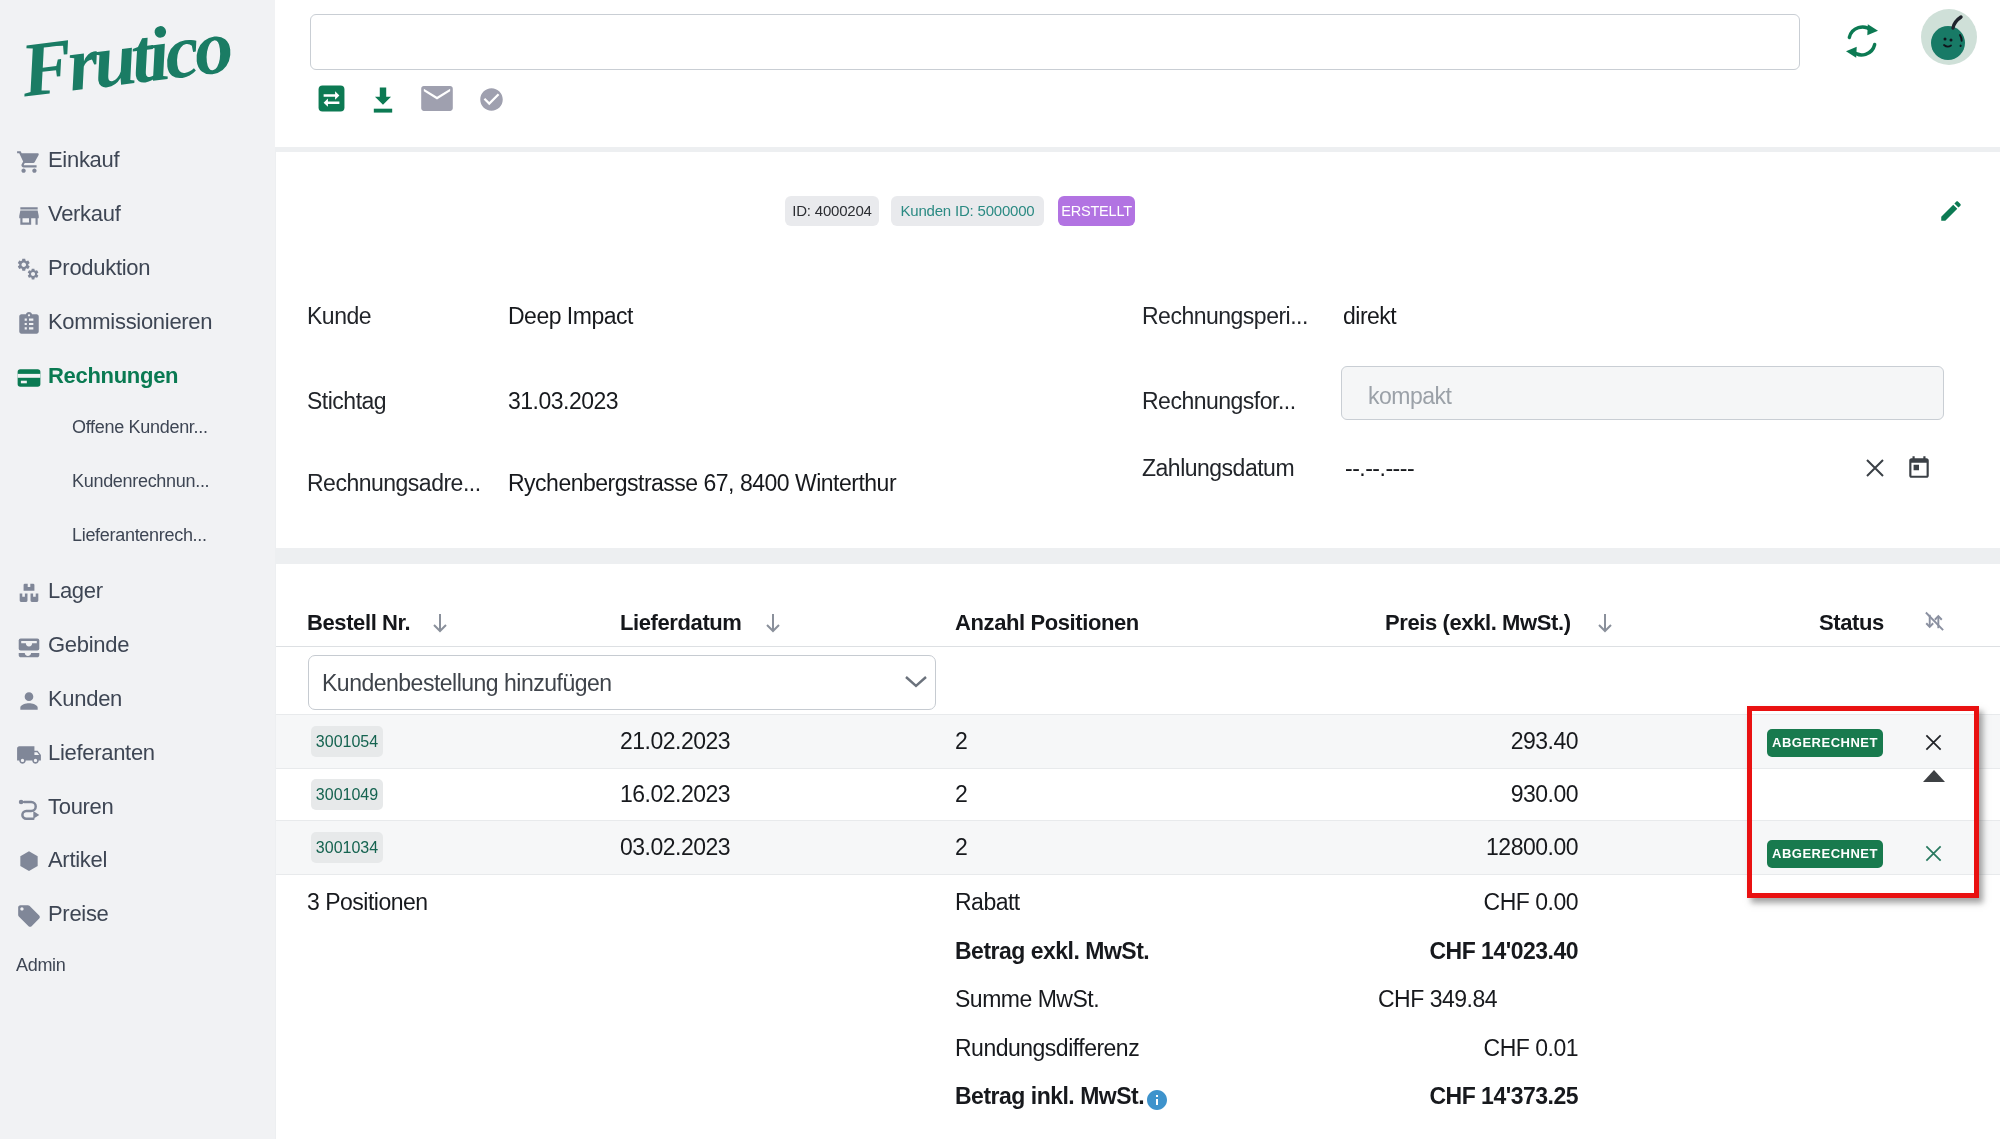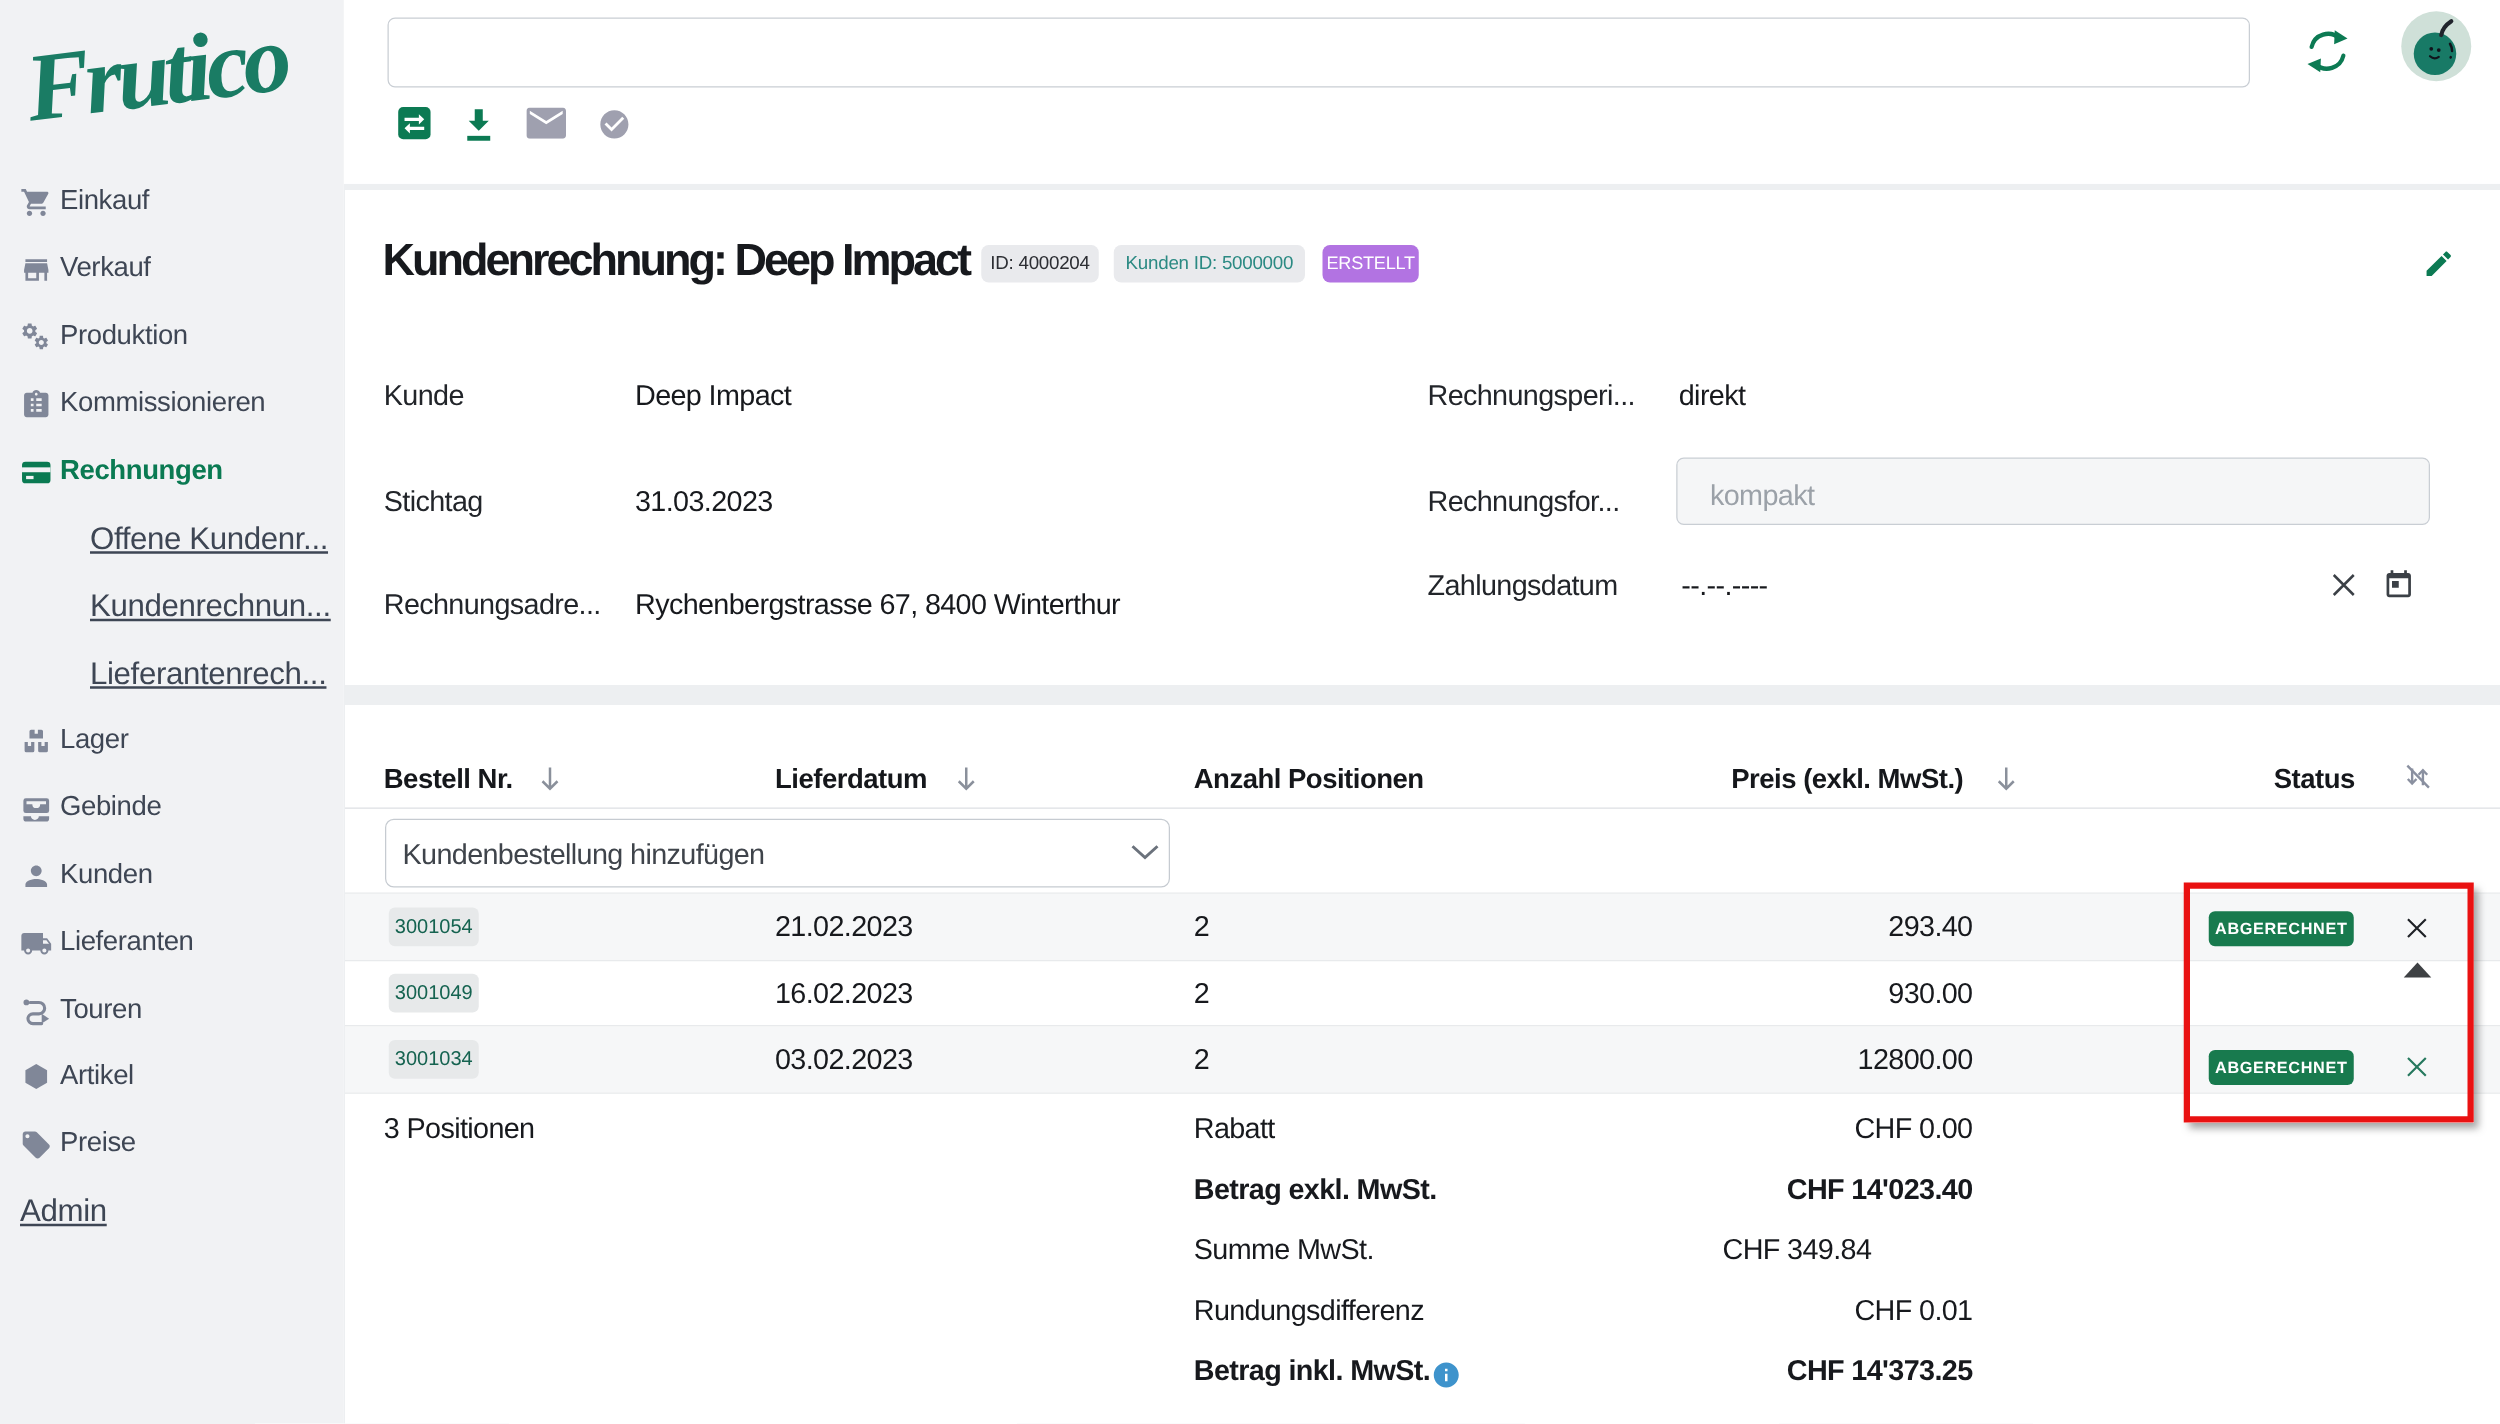--- a/index.html
+++ b/index.html
@@ -6,21 +6,21 @@
   html,body { width:2000px; height:1139px; }
   body { font-family:"Liberation Sans", sans-serif; background:#ffffff; }
   #root { position:relative; width:2000px; height:1139px; overflow:hidden; background:#fff; }
   .abs { position:absolute; }
 
   
   #side { left:0; top:0; width:275px; height:1139px; background:#f1f2f4; }
   .mitem { position:absolute; left:0; width:275px; height:30px; }
   .mitem svg { position:absolute; left:16px; top:2px; }
   .mitem .lbl { position:absolute; left:48px; top:0; font-size:22px; letter-spacing:-0.3px; color:#3e4654; white-space:nowrap; }
-  .msub { position:absolute; left:72px; font-size:25px; letter-spacing:-0.3px; color:#3e4654; white-space:nowrap;text-decoration:underline; }
+  .msub { position:absolute; left:72px; font-size:18px; letter-spacing:-0.3px; color:#3e4654; white-space:nowrap; }
   .mact .lbl { color:#0a7a52; font-weight:bold; }
 
   
   #topbar { left:275px; top:0; width:1725px; height:147px; background:#fff; }
   #searchbox { position:absolute; left:35px; top:14px; width:1490px; height:56px; background:#fff; border:1px solid #c9ced4; border-radius:6px; }
 
   
   #gapband { left:275px; top:147px; width:1725px; height:992px; background:#edeff1; }
   #card1 { left:276px; top:152px; width:1724px; height:396px; background:#fff; }
   #card2 { left:276px; top:564px; width:1724px; height:575px; background:#fff; }
@@ -74,21 +74,20 @@
         <rect x="4" y="21.5" width="16" height="3.4"></rect>
       </svg>
     <svg class="abs" style="left:146px; top:86px;" width="32" height="25" viewBox="0 0 24 19" fill="#9fa0af">
         <path d="M22 0H2C.9 0 0 .9 0 2v15c0 1.1.9 2 2 2h20c1.1 0 2-.9 2-2V2c0-1.1-.9-2-2-2zm0 4l-10 6.25L2 4V2l10 6.25L22 2v2z"></path>
       </svg>
     <svg class="abs" style="left:203px; top:86px;" width="27" height="27" viewBox="0 0 24 24" fill="#9fa0af">
         <path d="M12 2C6.48 2 2 6.48 2 12s4.48 10 10 10 10-4.48 10-10S17.52 2 12 2zm-2 15l-5-5 1.41-1.41L10 14.17l7.59-7.59L19 8l-9 9z"></path>
       </svg>
   </div>
   <div id="card1" class="abs"></div>
-  <div class="h1">Kundenrechnung: Deep Impact</div>
   <div class="badge" style="left:785px; top:196px; width:94px;">ID: 4000204</div>
   <div class="badge" style="left:891px; top:196px; width:153px; color:#2b8a83;">Kunden ID: 5000000</div>
   <div class="badge" style="left:1058px; top:196px; width:77px; background:#b273e2; color:#fff; font-size:14.5px;">ERSTELLT</div>
   <svg class="abs" style="left:1938px; top:198px;" width="26" height="26" viewBox="0 0 24 24" fill="#0c7a53">
       <path d="M3 17.25V21h3.75L17.81 9.94l-3.75-3.75L3 17.25zM20.71 7.04c.39-.39.39-1.02 0-1.41l-2.34-2.34c-.39-.39-1.02-.39-1.41 0l-1.83 1.83 3.75 3.75 1.83-1.83z"></path>
     </svg>
 
   <div class="flabel" style="left:307px; top:303px;">Kunde</div>
   <div class="fvalue" style="left:508px; top:303px;">Deep Impact</div>
   <div class="flabel" style="left:307px; top:388px;">Stichtag</div>

